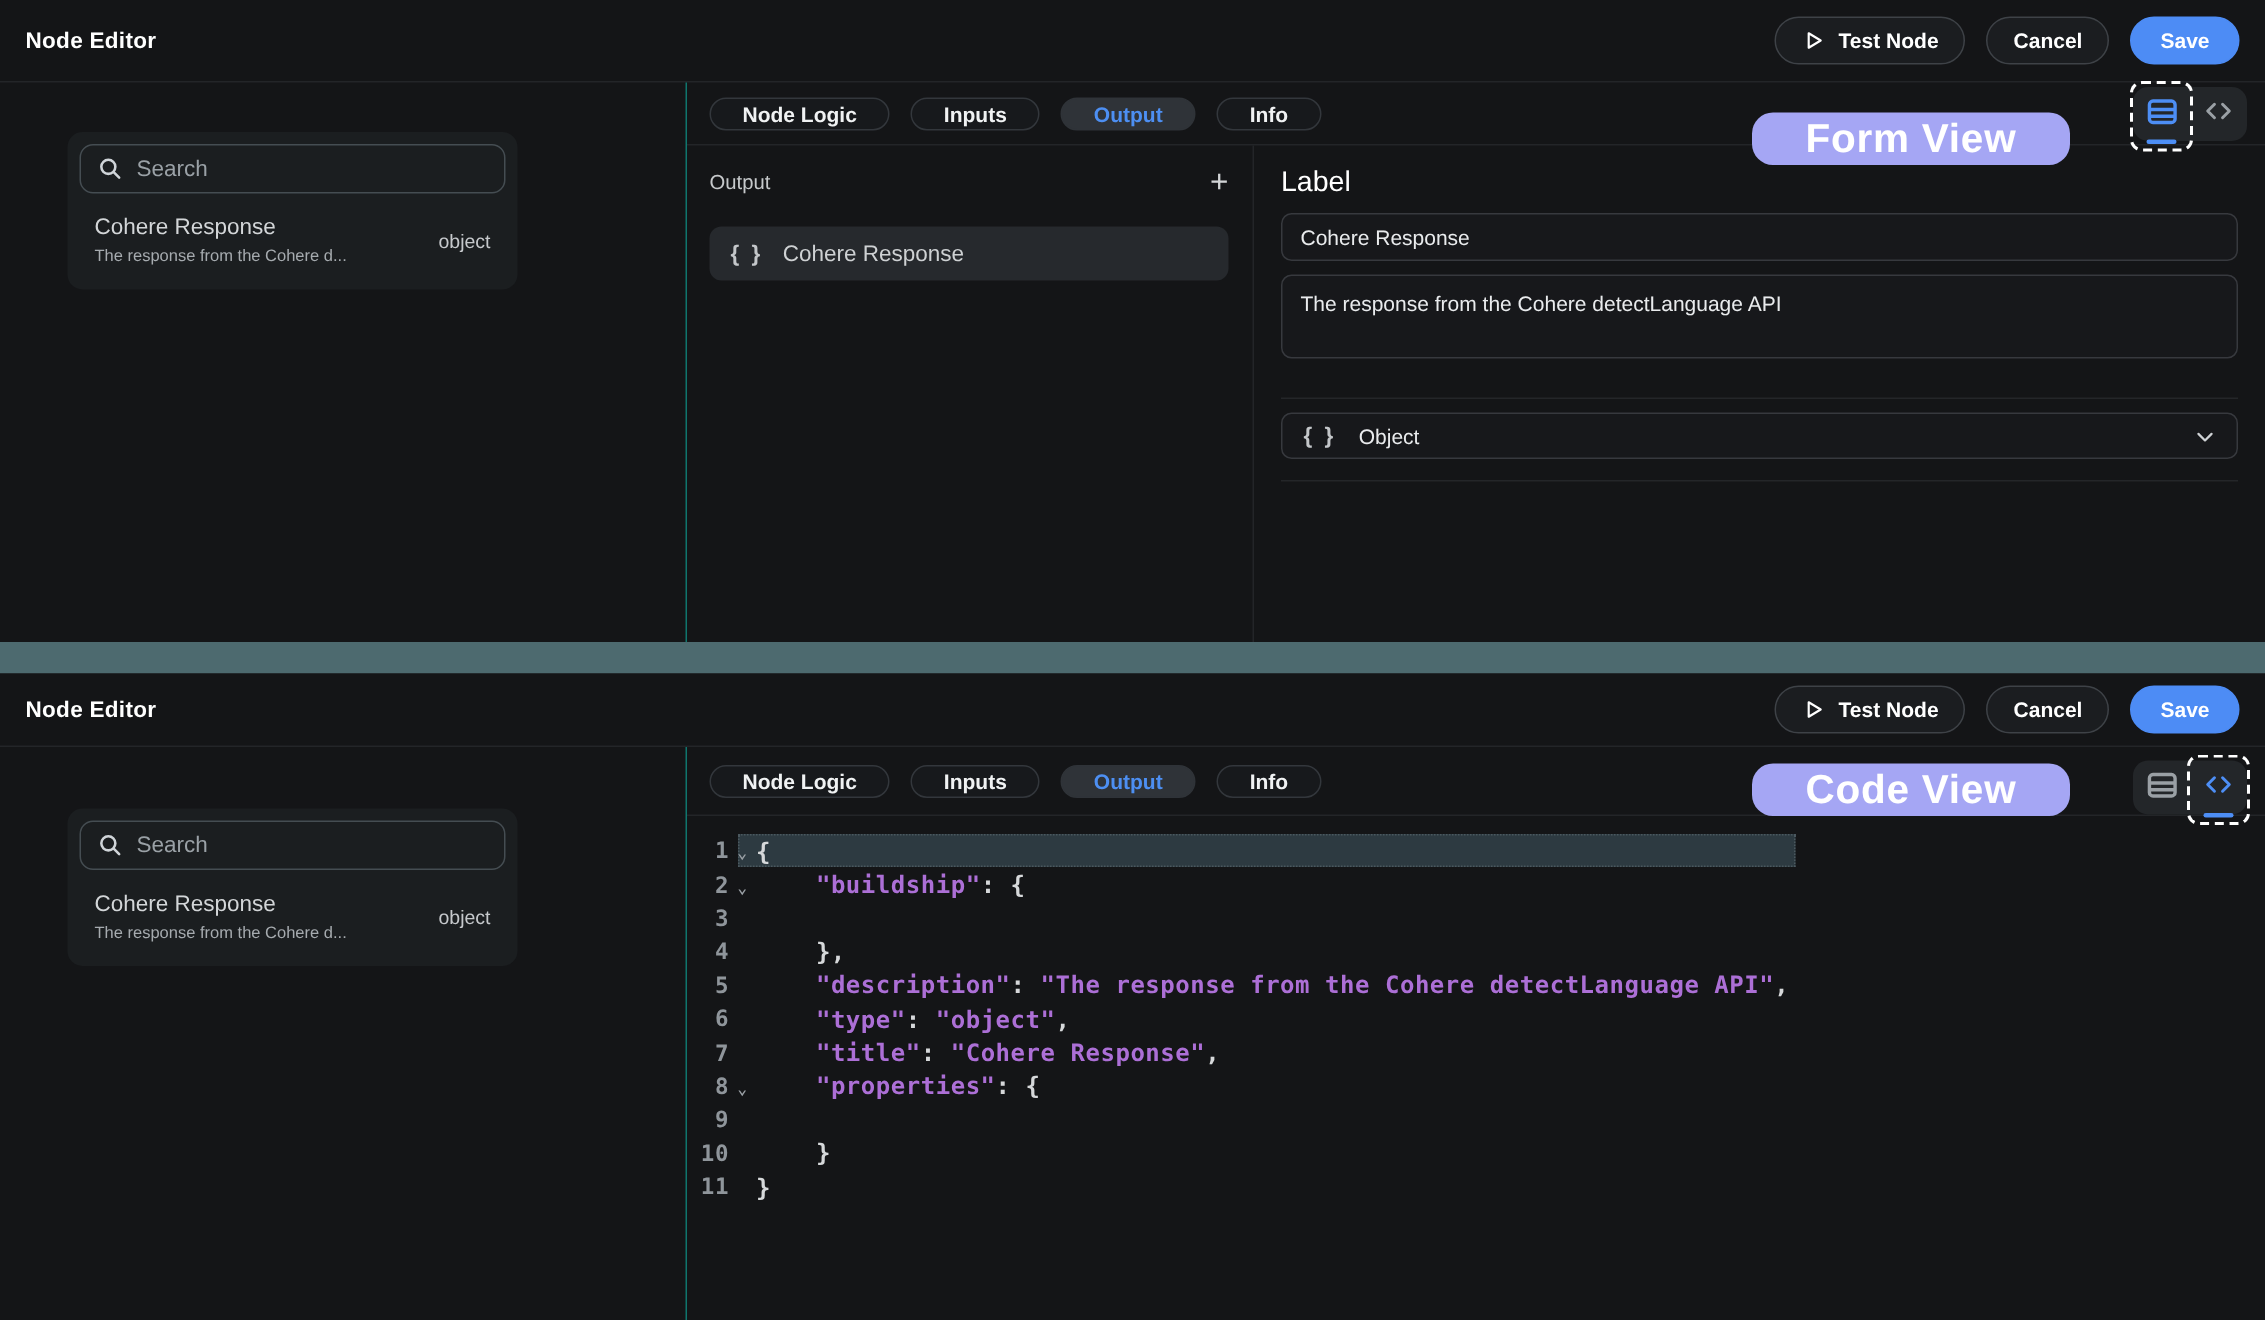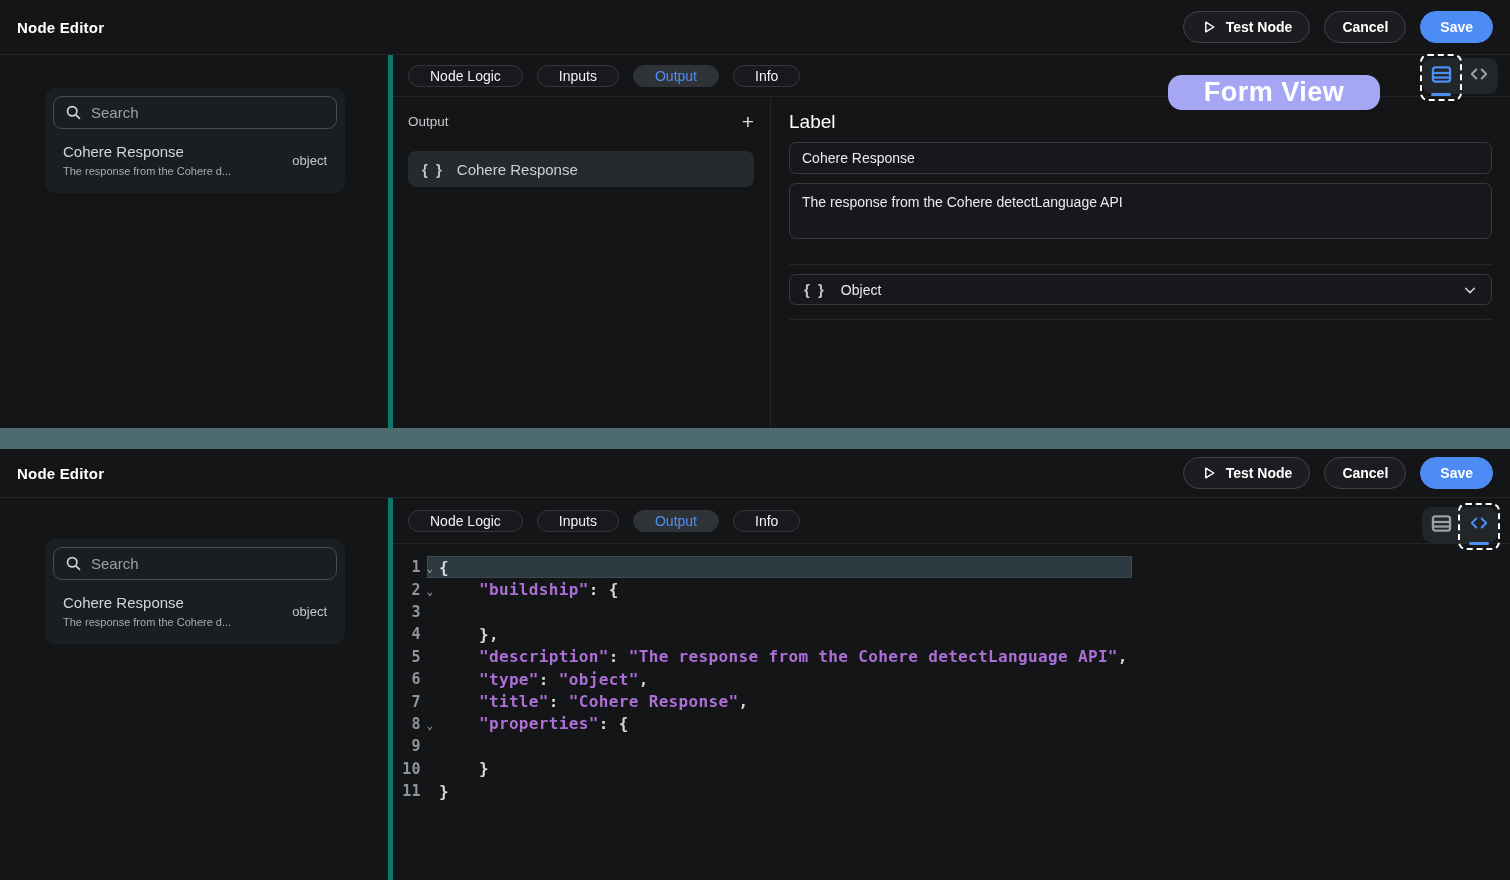--- a/index.html
+++ b/index.html
@@ -18,41 +18,41 @@
   .hdr-title { font-size:15px; font-weight:700; letter-spacing:.2px; }
   .actions { display:flex; align-items:center; gap:14px; }
   .btn { height:32px; display:flex; align-items:center; gap:9px; padding:0 17px;
          border-radius:17px; background:#1b1d20; border:1px solid #3e4247;
          font-size:14px; font-weight:700; color:#fff; cursor:pointer; }
   .btn-save { background:#4d8cf5; border:1px solid #4d8cf5; padding:0 19px; }
 
   
   .body { display:flex; height:calc(100% - 55px); }
   .half-bottom .body { height:calc(100% - 49px); }
-  aside { width:393px; flex:none; border-right:5px solid #0f766e; padding:33px 0 0 45px; }
+  aside { width:458px; flex:none; border-right:1px solid #0f766e; padding:33px 0 0 45px; }
   .half-bottom aside { padding-top:41px; }
 
   .side-card { width:300px; background:#1b1e20; border-radius:10px; padding:8px 8px 16px 8px; }
   .search { display:flex; align-items:center; gap:9px; height:33px; padding:0 11px;
             border:1px solid #454d52; border-radius:9px; }
   .search input { flex:1; background:transparent; border:none; outline:none;
                   color:#e2e5e7; font-size:15px; font-family:inherit; }
   .search input::placeholder { color:#9aa1a6; }
   .side-item { display:flex; justify-content:space-between; align-items:center; padding:14px 10px 0 10px; cursor:pointer; }
   .si-title { font-size:15px; color:#d3d6d8; }
   .si-desc { font-size:11px; color:#a6abaf; margin-top:5px; }
   .si-type { font-size:13px; color:#c6c9cc; padding-left:10px; }
 
   .main { flex:1; position:relative; }
   .tabbar { height:42px; display:flex; align-items:center; gap:14px; padding-left:15px;
             border-bottom:1px solid #232528; }
   .half-bottom .tabbar { height:46px; }
   .tab { height:22px; padding:0 21px; display:flex; align-items:center; border-radius:17px;
          background:#17191c; border:1px solid #33373c; color:#f0f2f3;
-         font-size:14px; font-weight:400; cursor:pointer; }
+         font-size:14px; font-weight:700; cursor:pointer; }
   .tab.active { background:#2f3338; border-color:#2f3338; color:#4d8ff2; }
 
   
   .form-content { display:flex; height:calc(100% - 42px); }
   .output-col { width:378px; flex:none; border-right:1px solid #232528; padding:14px 16px 0 15px; }
   .output-head { display:flex; align-items:center; justify-content:space-between; }
   .output-title { font-size:13.5px; color:#c6c9cb; }
   .plus-icon { font-size:21px; font-weight:400; color:#d2d4d6; cursor:pointer; line-height:1; }
   .output-item { margin-top:19px; height:36px; background:#26292d; border-radius:8px;
                  display:flex; align-items:center; gap:13px; padding:0 14px;
@@ -317,20 +317,21 @@
             <span class="fold"></span>
             <span class="code-text"><span class="pun">    }</span></span>
           </div>
           <div class="code-line">
             <span class="gutter">11</span>
             <span class="fold"></span>
             <span class="code-text"><span class="pun">}</span></span>
           </div>
         </div>
 
+      <div class="view-badge">Code View</div>
 
       <div class="view-toggle">
         <div class="toggle-opt">
           <span>
             <svg width="21" height="19" viewBox="0 0 22 20">
                 <rect x="2" y="2.5" width="18" height="15" rx="2.5" fill="none" stroke="#9aa0a5" stroke-width="2.4"></rect>
                 <line x1="2" y1="8.4" x2="20" y2="8.4" stroke="#9aa0a5" stroke-width="2.4"></line>
                 <line x1="2" y1="13.2" x2="20" y2="13.2" stroke="#9aa0a5" stroke-width="2.4"></line>
               </svg>
           </span>

